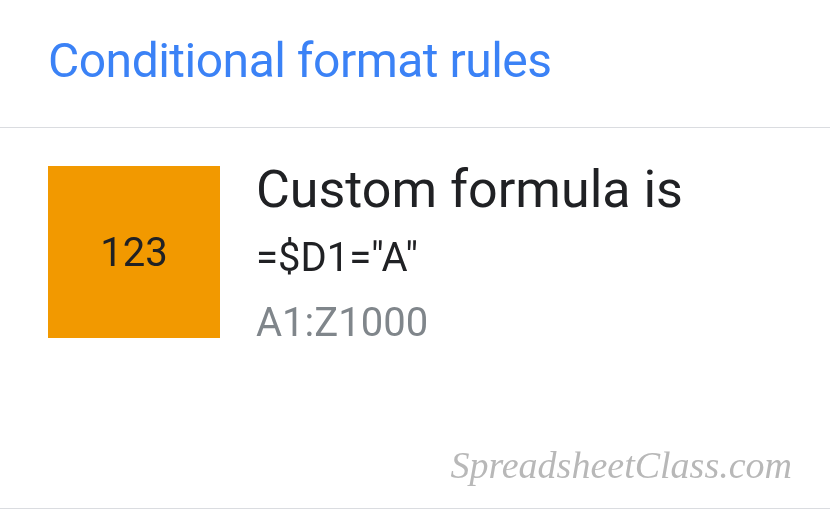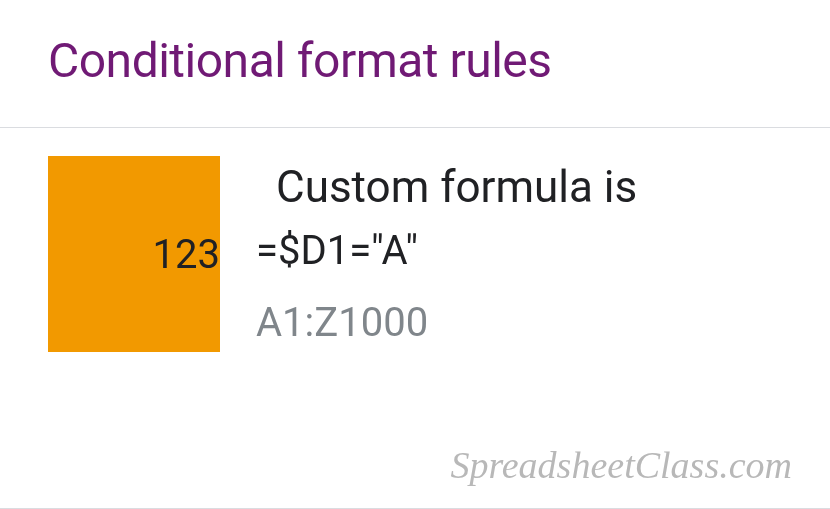--- a/index.html
+++ b/index.html
@@ -13,73 +13,72 @@
       width: 830px;
       height: 509px;
       position: relative;
     }
     .panel-header {
       padding: 32px 48px 38px 48px;
     }
     .panel-title {
       font-size: 48px;
       font-weight: 400;
-      color: #701a75;
+      color: #3b82f6;
       letter-spacing: -0.5px;
     }
     .divider {
       height: 1px;
       background: #dadce0;
       width: 100%;
     }
     .rule-item {
       display: flex;
       align-items: center;
       padding: 28px 48px 28px 48px;
       gap: 36px;
       cursor: pointer;
     }
     .color-preview {
       width: 172px;
-      height: 196px;
+      height: 172px;
       background: #f29900;
       display: flex;
       align-items: center;
-      justify-content: flex-end;
+      justify-content: center;
       flex-shrink: 0;
     }
     .color-preview-text {
       font-size: 40px;
       font-weight: 400;
       color: #202124;
     }
     .rule-details {
       display: flex;
       flex-direction: column;
       gap: 8px;
     }
     .rule-type {
-      font-size: 44px;
+      font-size: 52px;
       font-weight: 400;
       color: #202124;
       line-height: 1.3;
-      margin-left: 20px;
     }
     .rule-formula {
       font-size: 40px;
       font-weight: 400;
       color: #202124;
       line-height: 1.3;
     }
     .rule-range {
       font-size: 40px;
       font-weight: 400;
       color: #80868b;
       line-height: 1.3;
-      margin-top: 12px;
+      margin-top: 5px;
     }
     .watermark {
       position: absolute;
       bottom: 22px;
       right: 38px;
       font-family: 'Times New Roman', serif;
       font-size: 38px;
       color: #b8b8b8;
       font-weight: 400;
       font-style: italic;

